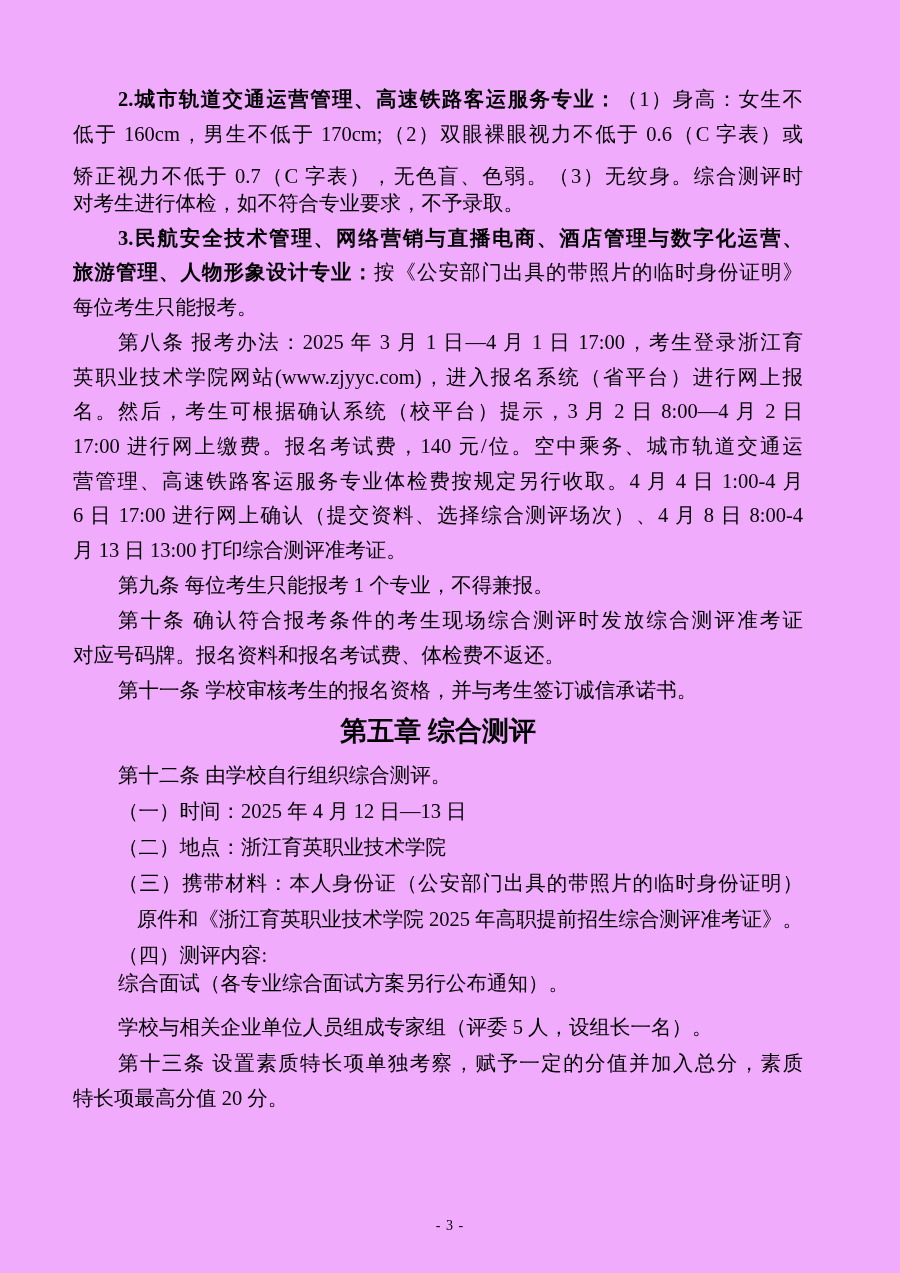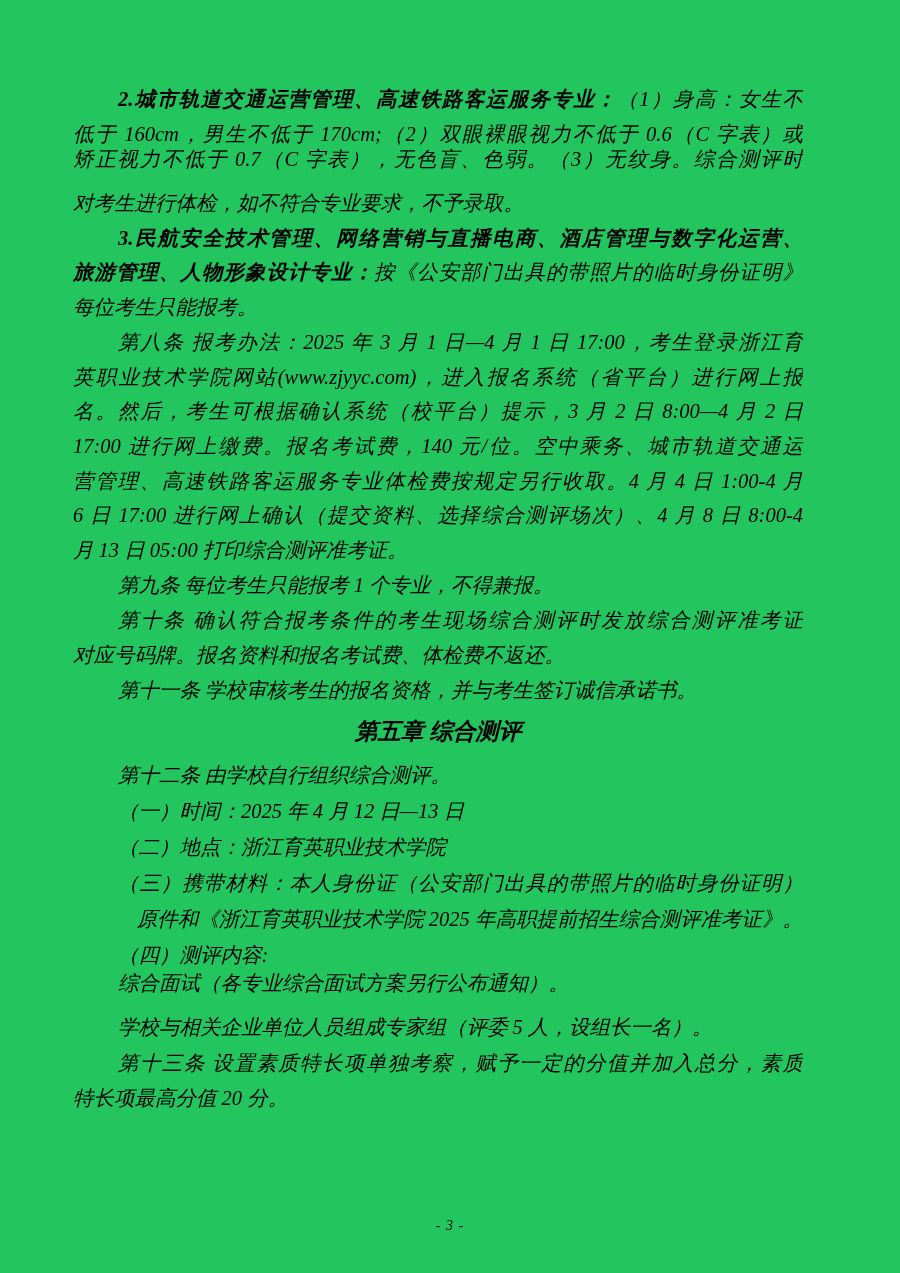--- a/index.html
+++ b/index.html
@@ -11,22 +11,21 @@
     width: 900px;
     height: 1273px;
     position: relative;
     font-family: "Liberation Serif", "DejaVu Serif", serif;
     color: #000000;
     overflow: hidden;
   }
   .page {
     position: absolute;
     inset: 0;
-    background: #22c55e;
-    font-style: italic;
+    background: #f0abfc;
   }
   .line {
     position: absolute;
     left: 73px;
     width: 730px;
     height: 32px;
     font-size: 20.5px;
     line-height: 29px;
     text-align: left;
     white-space: nowrap;
@@ -37,21 +36,21 @@
     text-align: justify;
     text-align-last: justify;
     overflow: hidden;
   }
   .line.indent {
     padding-left: 45px;
     width: 685px;
   }
   .line.heading {
     font-weight: bold;
-    font-size: 23px;
+    font-size: 27px;
     text-align: center;
     text-align-last: center;
     padding-left: 0;
     width: 730px;
   }
   .b { font-weight: bold; }
   .footer {
     position: absolute;
     top: 1216px;
     left: 0;
@@ -62,32 +61,32 @@
     letter-spacing: 1px;
   }
 </style>
 </head>
 <body>
 
 <div class="page">
   <div id="doc">
       <div class="line indent justify" style="top: 85px;"><span class="b">2.城市轨道交通运营管理、高速铁路客运服务专业：</span><span>（1）身高：女生不</span></div>
       <div class="line justify" style="top: 120px;"><span>低于 160cm，男生不低于 170cm;（2）双眼裸眼视力不低于 0.6（C 字表）或</span></div>
-      <div class="line justify" style="top: 145px;"><span>矫正视力不低于 0.7（C 字表），无色盲、色弱。（3）无纹身。综合测评时</span></div>
+      <div class="line justify" style="top: 162px;"><span>矫正视力不低于 0.7（C 字表），无色盲、色弱。（3）无纹身。综合测评时</span></div>
       <div class="line" style="top: 189px;"><span>对考生进行体检，如不符合专业要求，不予录取。</span></div>
       <div class="line indent justify" style="top: 224px;"><span class="b">3.民航安全技术管理、网络营销与直播电商、酒店管理与数字化运营、</span></div>
       <div class="line justify" style="top: 258px;"><span class="b">旅游管理、人物形象设计专业：</span><span>按《公安部门出具的带照片的临时身份证明》</span></div>
       <div class="line" style="top: 293px;"><span>每位考生只能报考。</span></div>
       <div class="line indent justify" style="top: 328px;"><span>第八条 报考办法：2025 年 3 月 1 日—4 月 1 日 17:00，考生登录浙江育</span></div>
       <div class="line justify" style="top: 363px;"><span>英职业技术学院网站(www.zjyyc.com)，进入报名系统（省平台）进行网上报</span></div>
       <div class="line justify" style="top: 397px;"><span>名。然后，考生可根据确认系统（校平台）提示，3 月 2 日 8:00—4 月 2 日</span></div>
       <div class="line justify" style="top: 432px;"><span>17:00 进行网上缴费。报名考试费，140 元/位。空中乘务、城市轨道交通运</span></div>
       <div class="line justify" style="top: 467px;"><span>营管理、高速铁路客运服务专业体检费按规定另行收取。4 月 4 日 1:00-4 月</span></div>
       <div class="line justify" style="top: 501px;"><span>6 日 17:00 进行网上确认（提交资料、选择综合测评场次）、4 月 8 日 8:00-4</span></div>
-      <div class="line" style="top: 536px;"><span>月 13 日 05:00 打印综合测评准考证。</span></div>
+      <div class="line" style="top: 536px;"><span>月 13 日 13:00 打印综合测评准考证。</span></div>
       <div class="line indent" style="top: 571px;"><span>第九条 每位考生只能报考 1 个专业，不得兼报。</span></div>
       <div class="line indent justify" style="top: 606px;"><span>第十条 确认符合报考条件的考生现场综合测评时发放综合测评准考证</span></div>
       <div class="line" style="top: 641px;"><span>对应号码牌。报名资料和报名考试费、体检费不返还。</span></div>
       <div class="line indent" style="top: 676px;"><span>第十一条 学校审核考生的报名资格，并与考生签订诚信承诺书。</span></div>
       <div class="line heading" style="top: 717px;"><span class="b">第五章 综合测评</span></div>
       <div class="line indent" style="top: 761px;"><span>第十二条 由学校自行组织综合测评。</span></div>
       <div class="line indent" style="top: 797px;"><span>（一）时间：2025 年 4 月 12 日—13 日</span></div>
       <div class="line indent" style="top: 833px;"><span>（二）地点：浙江育英职业技术学院</span></div>
       <div class="line indent justify" style="top: 869px;"><span>（三）携带材料：本人身份证（公安部门出具的带照片的临时身份证明）</span></div>
       <div class="line" style="top: 905px; text-align: right;"><span>原件和《浙江育英职业技术学院 2025 年高职提前招生综合测评准考证》。</span></div>

